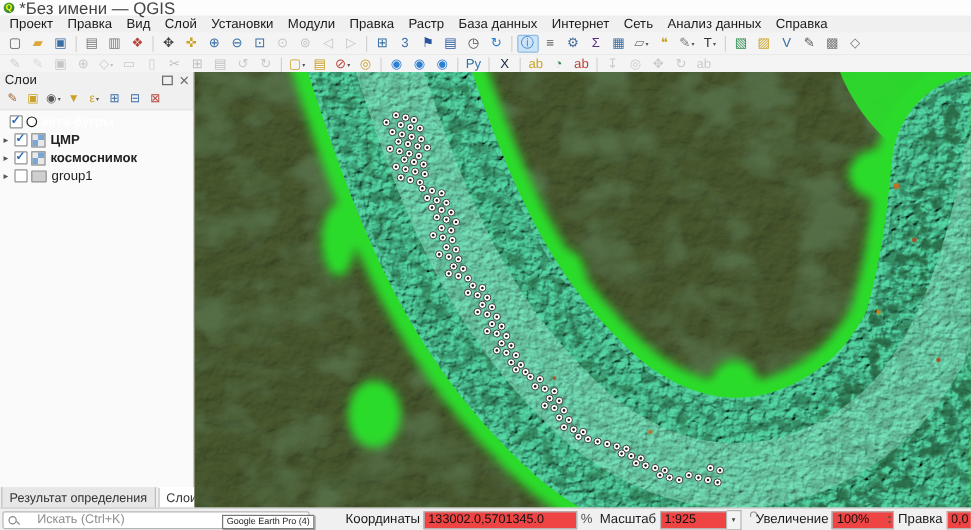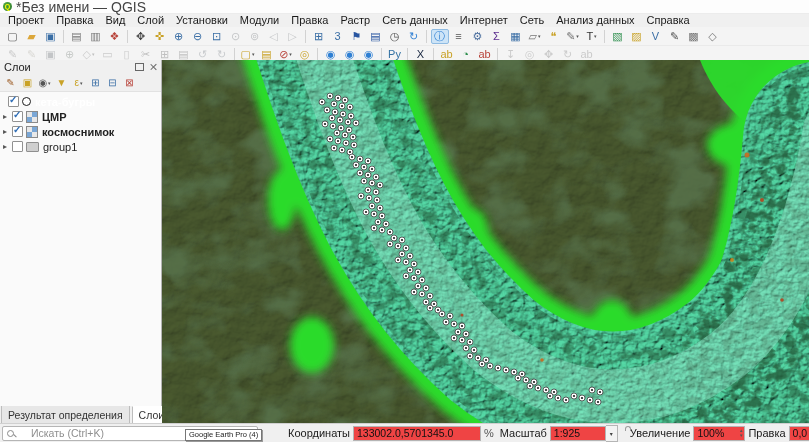--- a/index.html
+++ b/index.html
@@ -92,21 +92,21 @@
 
 <div class="menubar" id="menubar">
     <span class="menu-item">Проект</span>
     <span class="menu-item">Правка</span>
     <span class="menu-item">Вид</span>
     <span class="menu-item">Слой</span>
     <span class="menu-item">Установки</span>
     <span class="menu-item">Модули</span>
     <span class="menu-item">Правка</span>
     <span class="menu-item">Растр</span>
-    <span class="menu-item">Сеть данных</span>
+    <span class="menu-item">База данных</span>
     <span class="menu-item">Интернет</span>
     <span class="menu-item">Сеть</span>
     <span class="menu-item">Анализ данных</span>
     <span class="menu-item">Справка</span>
   </div>
 <div class="toolbar" id="toolbar1">
     <div class="tbtn">
       <span class="glyph" style="color: rgb(85, 85, 85);">▢</span>
     </div>
     <div class="tbtn">

